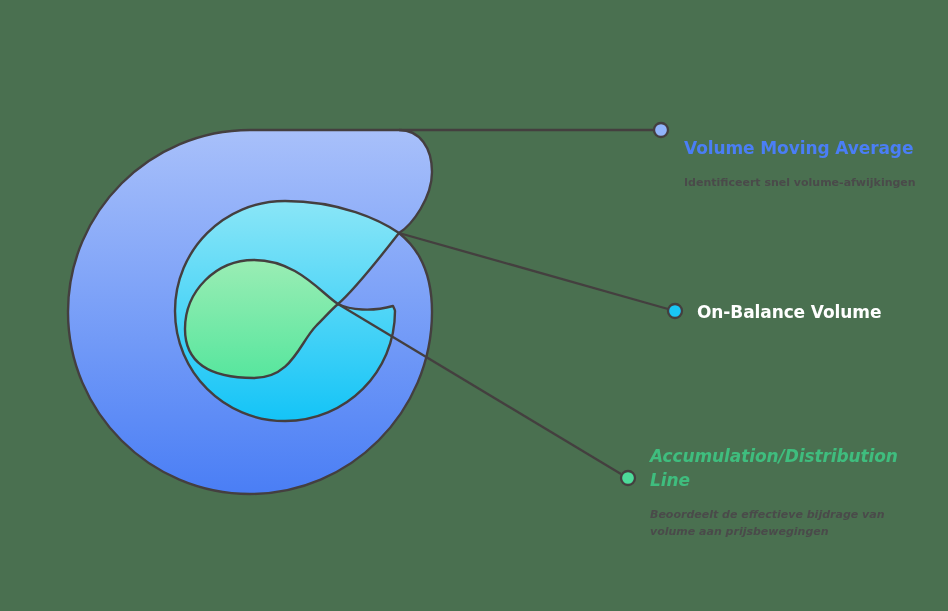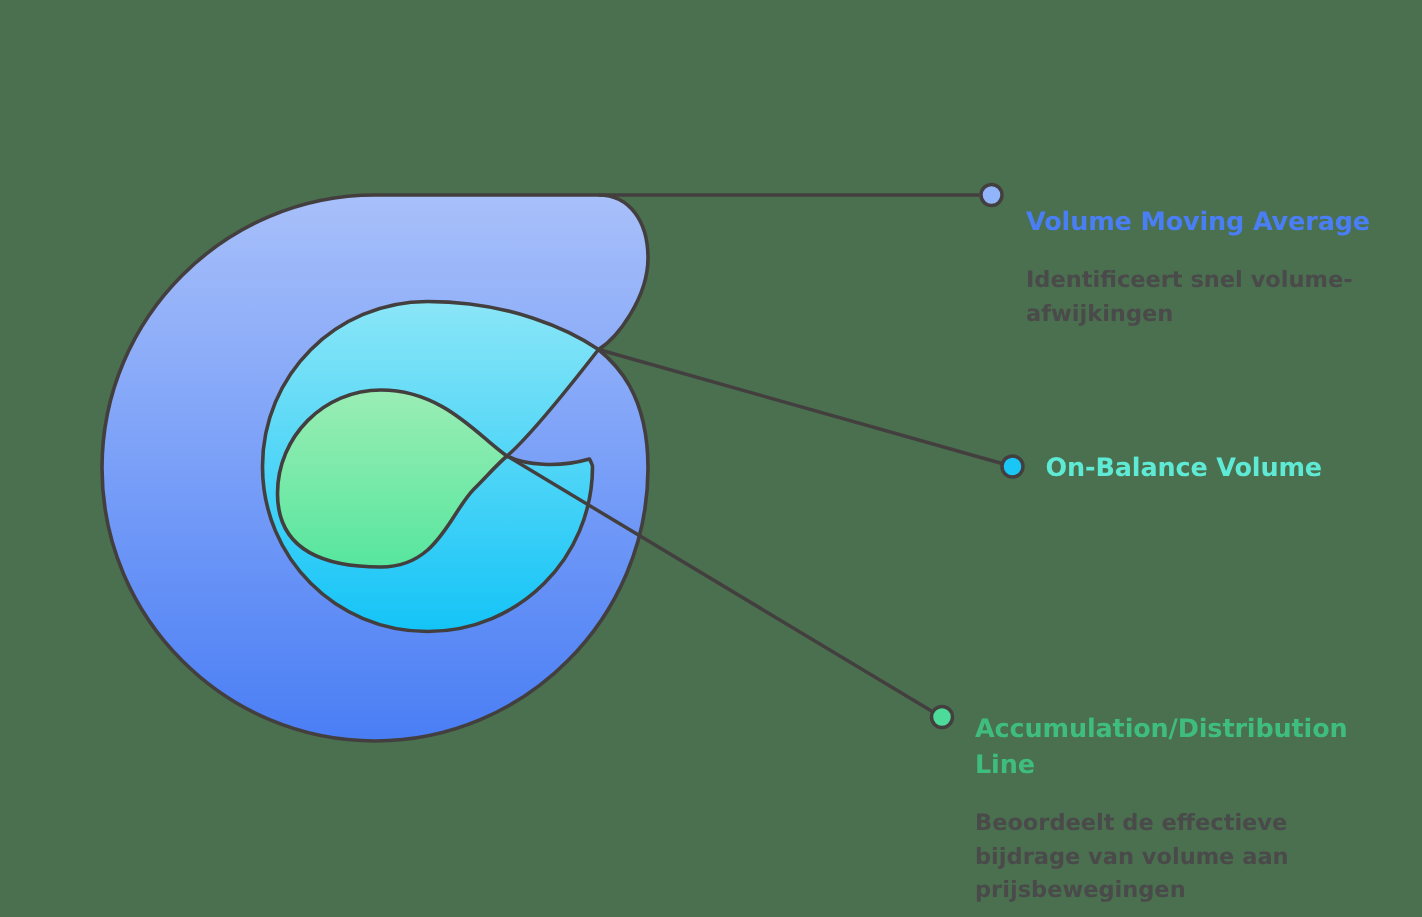--- a/index.html
+++ b/index.html
@@ -30,32 +30,32 @@
   }
   .label-title {
     font-size: 17px;
     font-weight: bold;
     line-height: 1.42;
     letter-spacing: -0.1px;
     margin: 0;
     white-space: pre-line;
   }
   .label-desc {
-    font-size: 15px;
+    font-size: 11px;
     font-weight: bold;
     line-height: 1.5;
     color: #4a4a4a;
     margin: 0;
     white-space: pre-line;
   }
   #group-0 { left: 684px; top: 136px; width: 240px; }
   #group-0 .label-desc { margin-top: 15px; }
   #group-1 { left: 697px; top: 300px; width: 240px; }
   #group-1 .label-desc { margin-top: 14px; }
-  #group-2 { left: 650px; top: 474px; width: 256px; }
+  #group-2 { left: 650px; top: 444px; width: 256px; font-style: italic; }
   #group-2 .label-desc { margin-top: 15px; }
 </style>
 </head>
 <body style="background: rgb(74, 112, 80);">
 
 <div id="canvas">
 
   <svg id="spiral-svg" viewBox="0 0 948 611">
     <defs>
       <linearGradient id="grad-outer" x1="0" y1="0" x2="0" y2="1">
@@ -105,21 +105,21 @@
     <circle cx="675" cy="311" r="7" fill="#19c6f5" stroke="#443f3f" stroke-width="2.3"></circle>
     <circle cx="628" cy="478" r="7" fill="#4ddb9a" stroke="#443f3f" stroke-width="2.3"></circle>
   </svg>
 
   <div class="label-group" id="group-0">
     <p class="label-title" style="color: rgb(74, 126, 245);">Volume Moving Average</p>
     <p class="label-desc">Identificeert snel volume-afwijkingen</p>
   </div>
 
   <div class="label-group" id="group-1">
-    <p class="label-title" style="color: #5eead4;">On-Balance Volume</p>
+    <p class="label-title" style="color: #ffffff;">On-Balance Volume</p>
   </div>
 
   <div class="label-group" id="group-2">
     <p class="label-title" style="color: rgb(63, 189, 126);">Accumulation/Distribution Line</p>
     <p class="label-desc">Beoordeelt de effectieve bijdrage van volume aan prijsbewegingen</p>
   </div>
 
 </div>
 
 </body></html>

